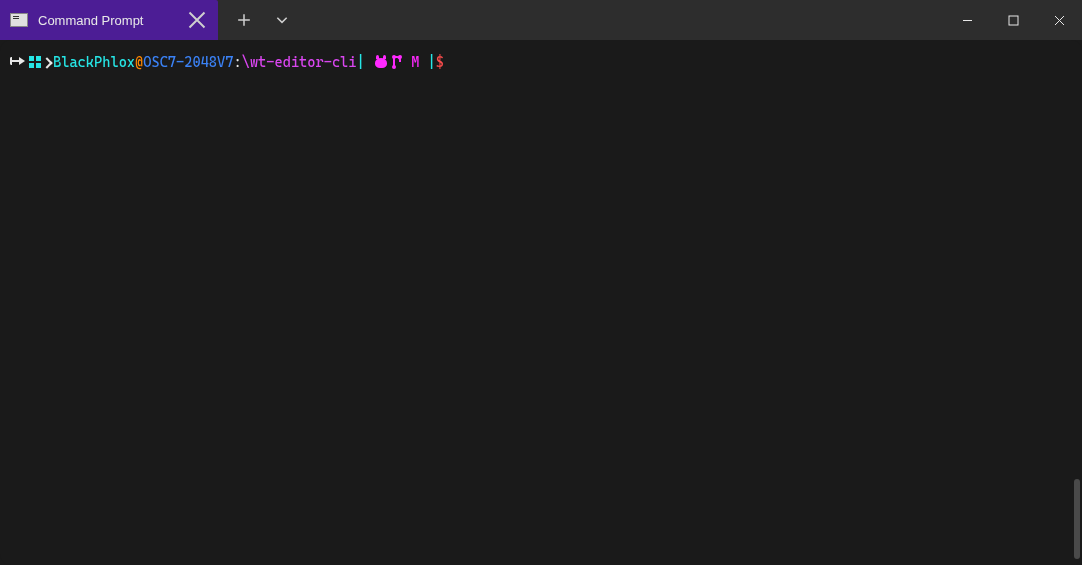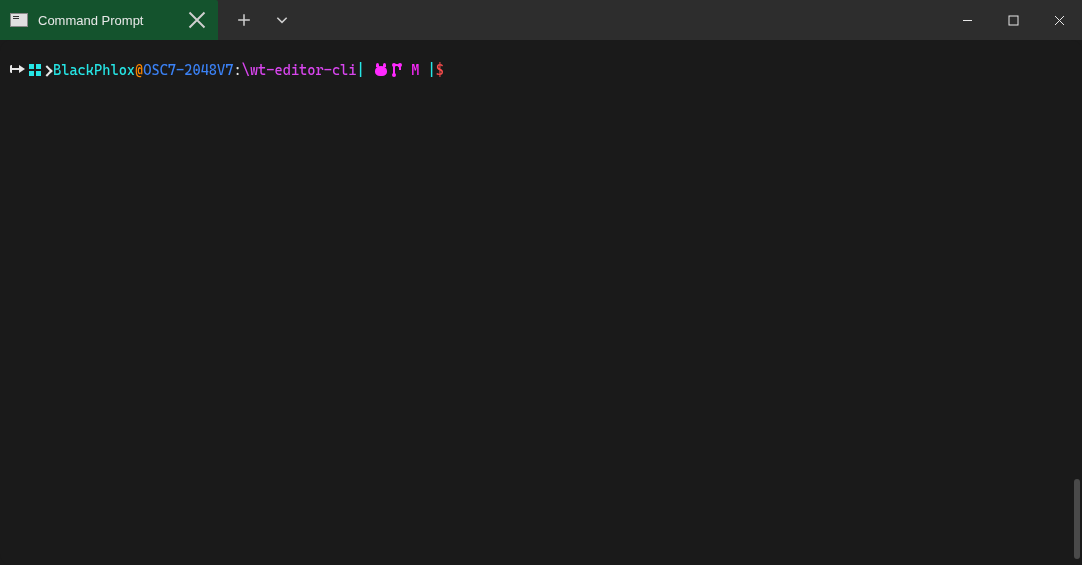--- a/index.html
+++ b/index.html
@@ -12,21 +12,21 @@
       position: relative;
     }
     .titlebar {
       height: 40px;
       background: #2d2d2d;
       display: flex;
       align-items: stretch;
       user-select: none;
     }
     .tab {
-      background: #14532d;
+      background: #4c1d95;
       display: flex;
       align-items: center;
       padding: 0 12px 0 10px;
       gap: 10px;
       min-width: 218px;
       border-top-right-radius: 2px;
     }
     .tab-icon {
       display: inline-flex;
       align-items: center;
@@ -83,21 +83,21 @@
       align-items: center;
       justify-content: center;
       color: #e8e8e8;
     }
     .win-btn svg { width: 11px; height: 11px; }
 
     .terminal-area {
       position: relative;
       height: calc(565px - 40px);
       background: #1a1a1a;
-      padding: 20px 12px 12px 12px;
+      padding: 12px 12px 12px 12px;
       font-size: 14px;
       line-height: 1.45;
       color: #e8e8e8;
       border-radius: 11px;
     }
     .prompt-line {
       white-space: pre;
       display: flex;
       align-items: center;
       flex-wrap: nowrap;

